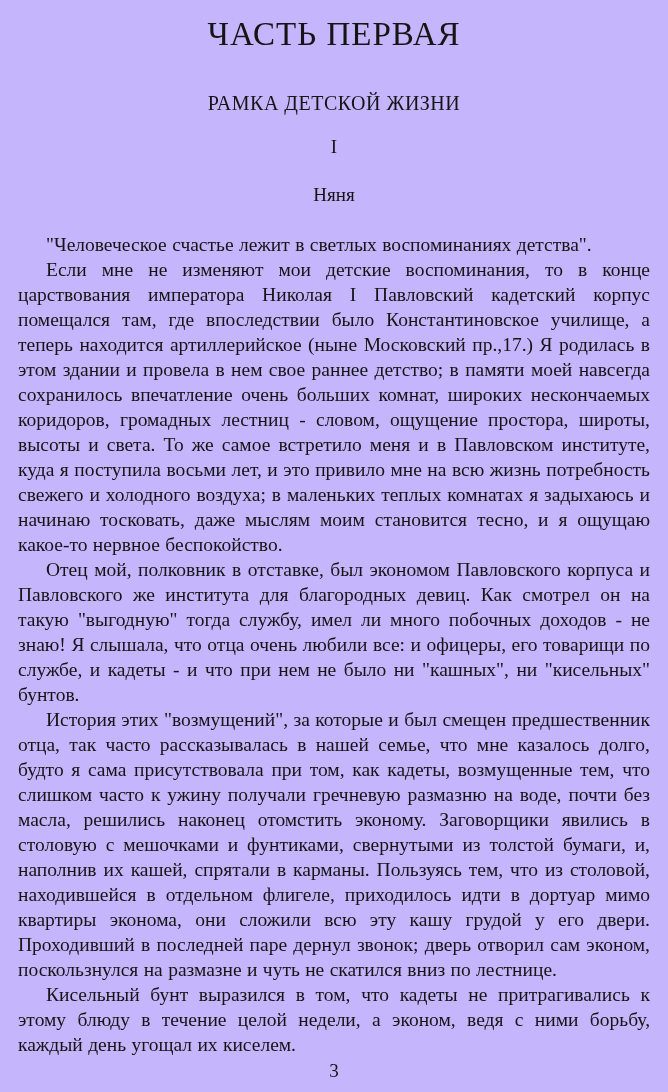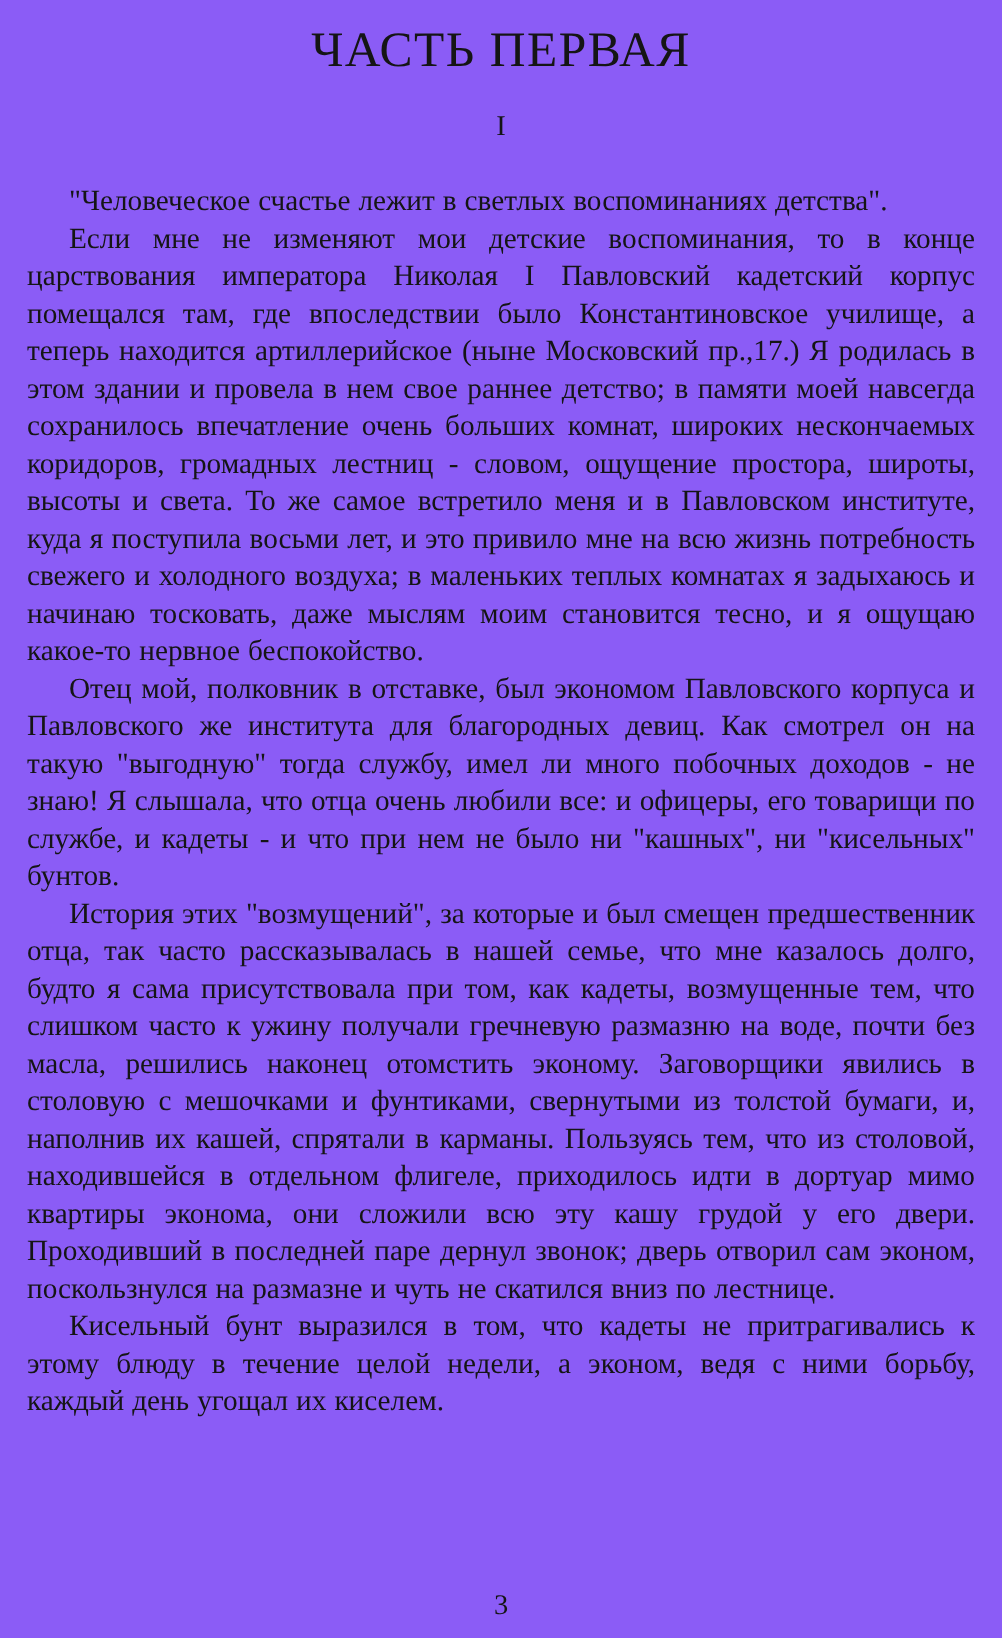--- a/index.html
+++ b/index.html
@@ -4,21 +4,21 @@
 <style>
   html, body {
     margin: 0;
     padding: 0;
     background: #ffffff;
   }
   .book-page {
     position: relative;
     width: 668px;
     height: 1092px;
-    background: #8b5cf6;
+    background: #c4b5fd;
     color: #151515;
     font-family: "Liberation Serif", "DejaVu Serif", serif;
     box-sizing: border-box;
     padding: 10px 18px 0 18px;
     overflow: hidden;
   }
   .part-title {
     margin: 6px 0 0 0;
     text-align: center;
     font-size: 33px;
@@ -66,23 +66,25 @@
     font-size: 19px;
   }
 </style>
 </head>
 <body>
 
 <div class="book-page">
 
   <h1 class="part-title">ЧАСТЬ ПЕРВАЯ</h1>
 
+  <h2 class="chapter-title">РАМКА ДЕТСКОЙ ЖИЗНИ</h2>
 
   <div class="section-number">I</div>
 
+  <div class="section-title">Няня</div>
 
   <div class="body-text">
     <p>"Человеческое счастье лежит в светлых воспоминаниях детства".</p>
     <p>Если мне не изменяют мои детские воспоминания, то в конце царствования императора Николая I Павловский кадетский корпус помещался там, где впоследствии было Константиновское училище, а теперь находится артиллерийское (ныне Московский пр.,17.) Я родилась в этом здании и провела в нем свое раннее детство; в памяти моей навсегда сохранилось впечатление очень больших комнат, широких нескончаемых коридоров, громадных лестниц - словом, ощущение простора, широты, высоты и света. То же самое встретило меня и в Павловском институте, куда я поступила восьми лет, и это привило мне на всю жизнь потребность свежего и холодного воздуха; в маленьких теплых комнатах я задыхаюсь и начинаю тосковать, даже мыслям моим становится тесно, и я ощущаю какое-то нервное беспокойство.</p>
     <p>Отец мой, полковник в отставке, был экономом Павловского корпуса и Павловского же института для благородных девиц. Как смотрел он на такую "выгодную" тогда службу, имел ли много побочных доходов - не знаю! Я слышала, что отца очень любили все: и офицеры, его товарищи по службе, и кадеты - и что при нем не было ни "кашных", ни "кисельных" бунтов.</p>
     <p>История этих "возмущений", за которые и был смещен предшественник отца, так часто рассказывалась в нашей семье, что мне казалось долго, будто я сама присутствовала при том, как кадеты, возмущенные тем, что слишком часто к ужину получали гречневую размазню на воде, почти без масла, решились наконец отомстить эконому. Заговорщики явились в столовую с мешочками и фунтиками, свернутыми из толстой бумаги, и, наполнив их кашей, спрятали в карманы. Пользуясь тем, что из столовой, находившейся в отдельном флигеле, приходилось идти в дортуар мимо квартиры эконома, они сложили всю эту кашу грудой у его двери. Проходивший в последней паре дернул звонок; дверь отворил сам эконом, поскользнулся на размазне и чуть не скатился вниз по лестнице.</p>
     <p>Кисельный бунт выразился в том, что кадеты не притрагивались к этому блюду в течение целой недели, а эконом, ведя с ними борьбу, каждый день угощал их киселем.</p>
 
   </div>
 

